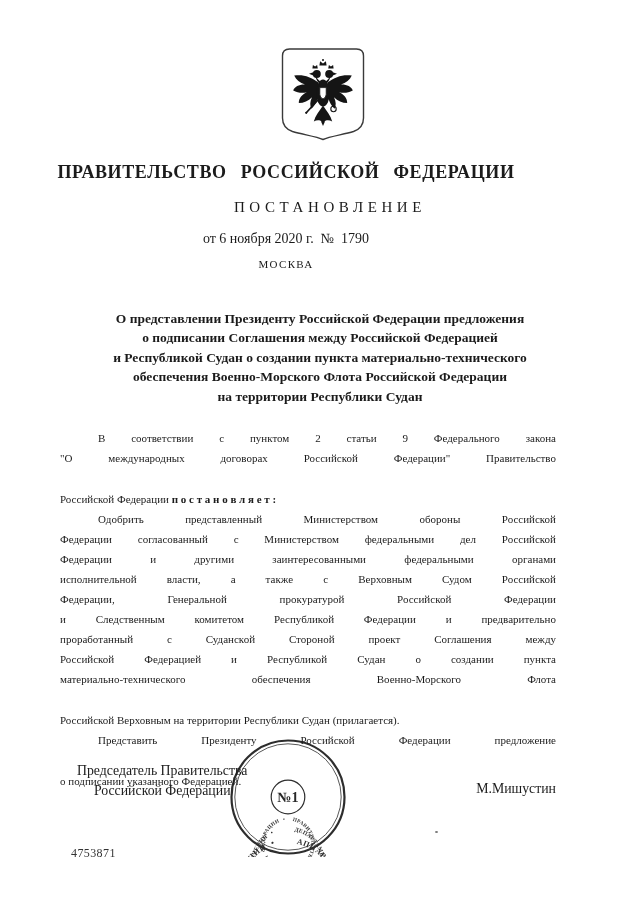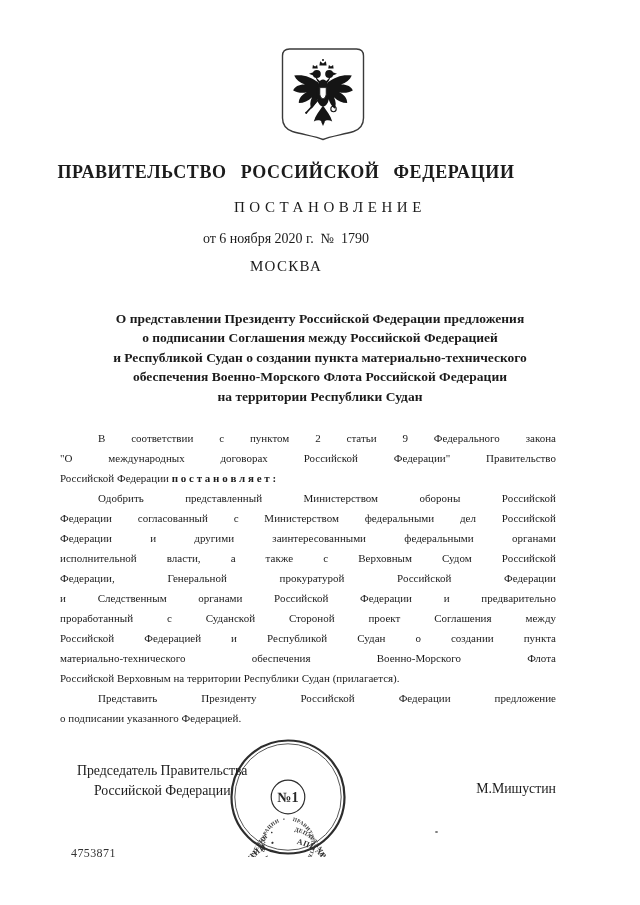--- a/index.html
+++ b/index.html
@@ -2,26 +2,26 @@
 <html><head>
 <meta charset="utf-8">
 <style>
   html,body{margin:0;padding:0;background:#fff;}
   .page{position:relative;width:640px;height:905px;background:#ffffff;
         font-family:"Liberation Serif",serif;color:#1b1b1b;overflow:hidden;}
   .center-abs{position:absolute;left:0;width:572px;text-align:center;}
   .org{top:162px;font-size:18px;font-weight:bold;letter-spacing:.6px;word-spacing:9px;}
   .dtype{top:199px;font-size:15px;letter-spacing:4.6px;padding-left:44px;}
   .dateline{top:231px;font-size:14px;white-space:pre;}
-  .city{top:258px;font-size:15px;letter-spacing:1.3px;}
+  .city{top:258px;font-size:11px;letter-spacing:1.3px;}
   .doc-title{position:absolute;left:72px;top:309px;width:496px;text-align:center;
              font-weight:bold;font-size:13.5px;line-height:19.4px;}
   .body-text{position:absolute;left:60px;top:428px;width:496px;font-size:11px;line-height:20px;}
   .jline{text-align:justify;text-align-last:justify;}
-  .jline.last{text-align-last:left;}
+  .jline.last{text-align-last:left;margin-top:21px;}
   .jline.first{text-indent:38px;}
   .b-sp{font-weight:bold;}
   .sig-block{position:absolute;left:77px;top:761px;text-align:center;font-size:13.8px;line-height:20px;}
   .sig-name{position:absolute;right:84px;top:781px;font-size:13.8px;}
   .crest{position:absolute;left:281px;top:48px;width:84px;height:96px;}
   .crest path,.crest ellipse,.crest circle{vector-effect:non-scaling-stroke;}
   .stamp{position:absolute;left:228px;top:737px;width:120px;height:120px;opacity:.92;}
   .st-outer{font-family:"Liberation Serif",serif;font-weight:bold;font-size:8px;
             letter-spacing:.55px;word-spacing:3px;fill:#1c1c1c;}
   .st-mid{font-family:"Liberation Serif",serif;font-weight:bold;font-size:5.9px;
@@ -77,21 +77,21 @@
 
   <div class="body-text">
       <div class="jline first"><span>В соответствии с пунктом 2 статьи 9 Федерального закона</span></div>
       <div class="jline"><span>"О международных договорах Российской Федерации" Правительство</span></div>
       <div class="jline last"><span>Российской Федерации </span><span class="b-sp">п о с т а н о в л я е т :</span></div>
       <div class="jline first"><span>Одобрить представленный Министерством обороны Российской</span></div>
       <div class="jline"><span>Федерации согласованный с Министерством федеральными дел Российской</span></div>
       <div class="jline"><span>Федерации и другими заинтересованными федеральными органами</span></div>
       <div class="jline"><span>исполнительной власти, а также с Верховным Судом Российской</span></div>
       <div class="jline"><span>Федерации, Генеральной прокуратурой Российской Федерации</span></div>
-      <div class="jline"><span>и Следственным органами Российской Федерации и предварительно</span></div>
+      <div class="jline"><span>и Следственным комитетом Республикой Федерации и предварительно</span></div>
       <div class="jline"><span>проработанный с Суданской Стороной проект Соглашения между</span></div>
       <div class="jline"><span>Российской Федерацией и Республикой Судан о создании пункта</span></div>
       <div class="jline"><span>материально-технического обеспечения Военно-Морского Флота</span></div>
       <div class="jline last"><span>Российской Верховным на территории Республики Судан (прилагается).</span></div>
       <div class="jline first"><span>Представить Президенту Российской Федерации предложение</span></div>
       <div class="jline last"><span>о подписании указанного Федерацией.</span></div>
     </div>
 
   <div class="sig-block">
     <div>Председатель Правительства</div>

